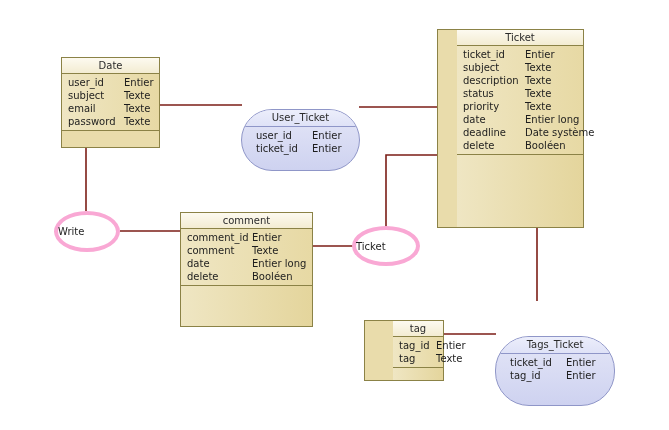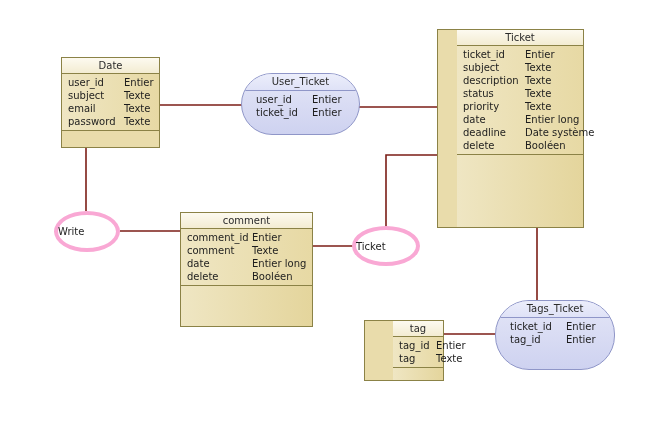--- a/index.html
+++ b/index.html
@@ -56,20 +56,21 @@
   
   .assoc{
     position:absolute;
     box-sizing:border-box;
     border:1px solid #8f96c8;
     border-radius:34px;
     background:linear-gradient(#e4e6f7,#ced2f0);
     display:flex;flex-direction:column;
     overflow:hidden;
     z-index:3;
+    margin-top:36px;
   }
   .assoc .as-header{
     box-sizing:border-box;
     border-bottom:1px solid #8f96c8;
     text-align:center;
     font-size:10px;
     color:#2b2b2b;
     line-height:16px;
     height:17px;
     background:linear-gradient(#eceefb,#dfe2f7);

